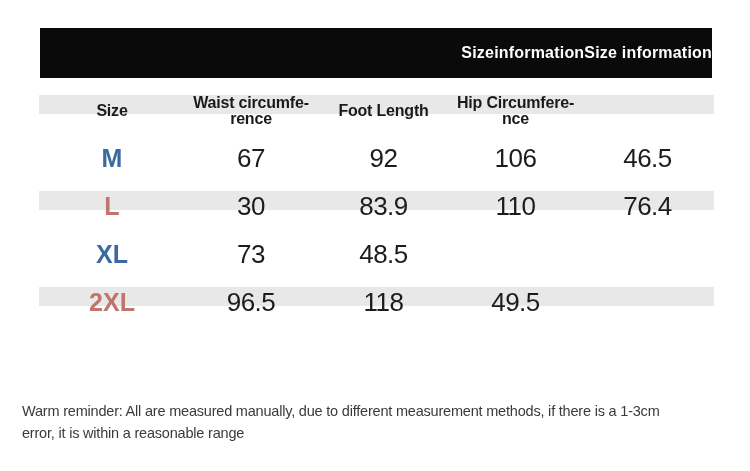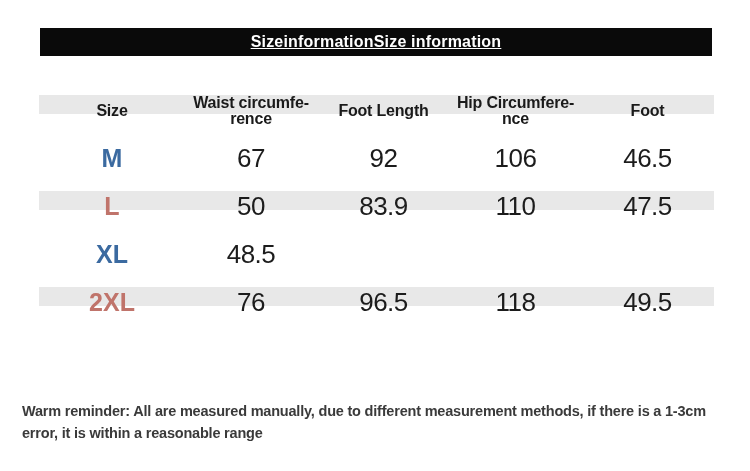--- a/index.html
+++ b/index.html
@@ -16,27 +16,26 @@
     background: #ffffff;
     overflow: hidden;
   }
 
   
   .banner {
     position: absolute;
     left: 40px;
     top: 28px;
     width: 672px;
-    height: 28px;
+    height: 50px;
     background: var(--banner-bg, #0a0a0a);
     color: var(--banner-text, #ffffff);
     display: flex;
     align-items: center;
-    justify-content: center;
-    text-decoration: underline;
+    justify-content: flex-end;
   }
   .banner .title {
     font-size: 16px;
     font-weight: bold;
     letter-spacing: 0.2px;
   }
 
   
   .size-table {
     position: absolute;
@@ -78,21 +77,21 @@
   .size-salmon { color: var(--size-salmon, #c0746b); }
 
   
   .reminder {
     position: absolute;
     left: 22px;
     top: 400px;
     width: 716px;
     font-size: 14.5px;
     line-height: 22px;
-    font-weight: bold;
+    font-weight: normal;
     color: #3a3a3a;
     letter-spacing: -0.2px;
     white-space: pre-line;
   }
 </style>
 </head>
 <body>
 
 <div class="page">
 
@@ -102,47 +101,46 @@
 
   <div class="size-table">
 
     <div class="t-row header">
       <span class="cell">Size</span>
       <span class="cell">Waist circumfe-
 rence</span>
       <span class="cell">Foot Length</span>
       <span class="cell">Hip Circumfere-
 nce</span>
-      <span class="cell">Foot</span>
     </div>
 
     <div class="t-row data">
       <span class="cell size-cell size-blue">M</span>
       <span class="cell">67</span>
       <span class="cell">92</span>
       <span class="cell">106</span>
       <span class="cell">46.5</span>
     </div>
 
     <div class="t-row data striped">
       <span class="cell size-cell size-salmon">L</span>
-      <span class="cell">50</span>
+      <span class="cell">30</span>
       <span class="cell">83.9</span>
       <span class="cell">110</span>
-      <span class="cell">47.5</span>
+      <span class="cell">76.4</span>
     </div>
 
     <div class="t-row data">
       <span class="cell size-cell size-blue">XL</span>
+      <span class="cell">73</span>
       <span class="cell">48.5</span>
     </div>
 
     <div class="t-row data striped">
       <span class="cell size-cell size-salmon">2XL</span>
-      <span class="cell">76</span>
       <span class="cell">96.5</span>
       <span class="cell">118</span>
       <span class="cell">49.5</span>
     </div>
 
   </div>
 
   <div class="reminder">Warm reminder: All are measured manually, due to different measurement methods, if there is a 1-3cm
 error, it is within a reasonable range</div>
 

